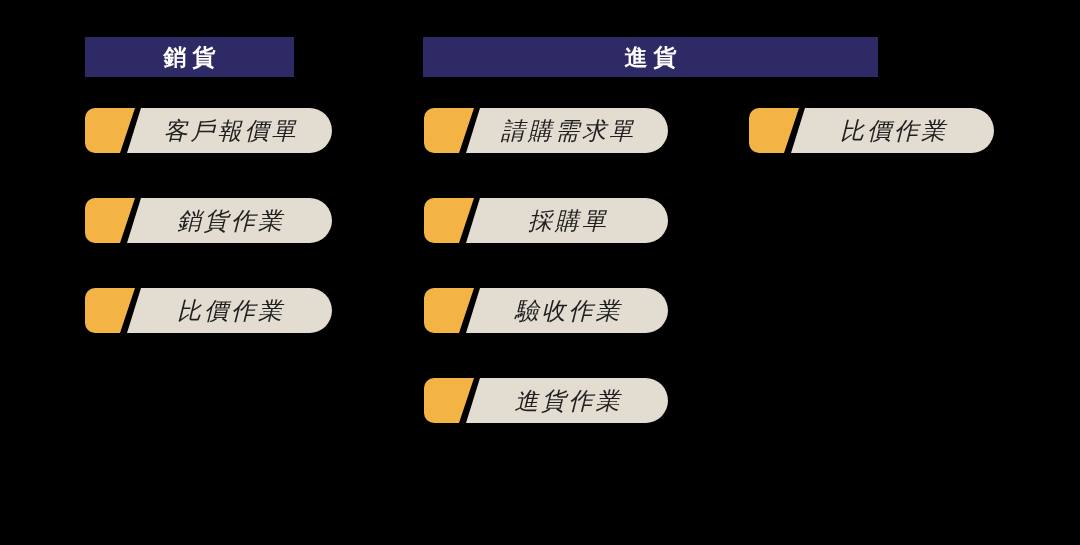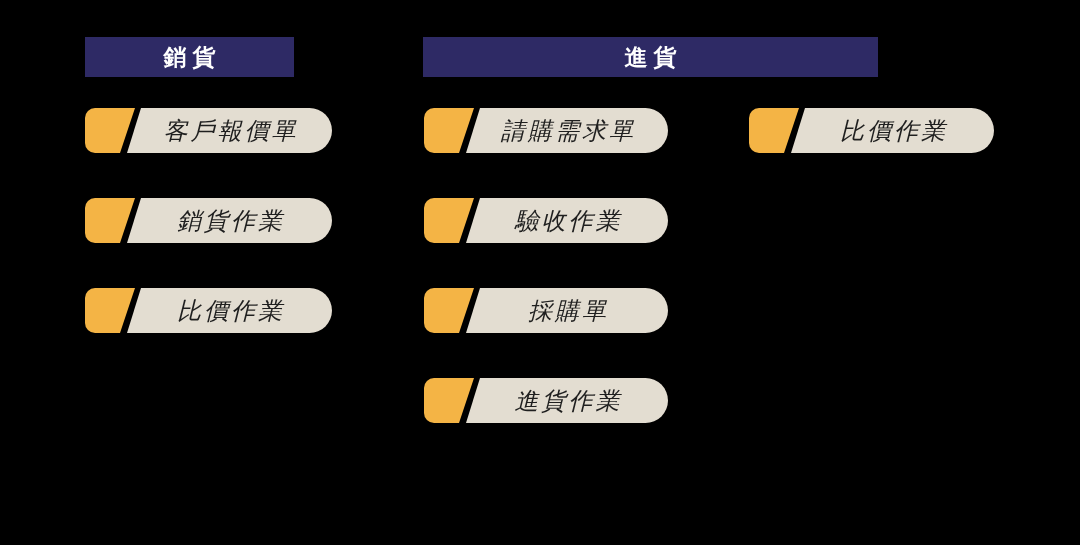--- a/index.html
+++ b/index.html
@@ -86,25 +86,25 @@
         <span class="plate">比價作業</span>
       </div>
     </div>
   <div class="col" id="col-p1">
       <div class="pill">
         <span class="tab"></span>
         <span class="plate">請購需求單</span>
       </div>
       <div class="pill">
         <span class="tab"></span>
-        <span class="plate">驗收作業</span>
+        <span class="plate">採購單</span>
       </div>
       <div class="pill">
         <span class="tab"></span>
-        <span class="plate">採購單</span>
+        <span class="plate">驗收作業</span>
       </div>
       <div class="pill">
         <span class="tab"></span>
         <span class="plate">進貨作業</span>
       </div>
     </div>
   <div class="col" id="col-p2">
       <div class="pill">
         <span class="tab"></span>
         <span class="plate">比價作業</span>

